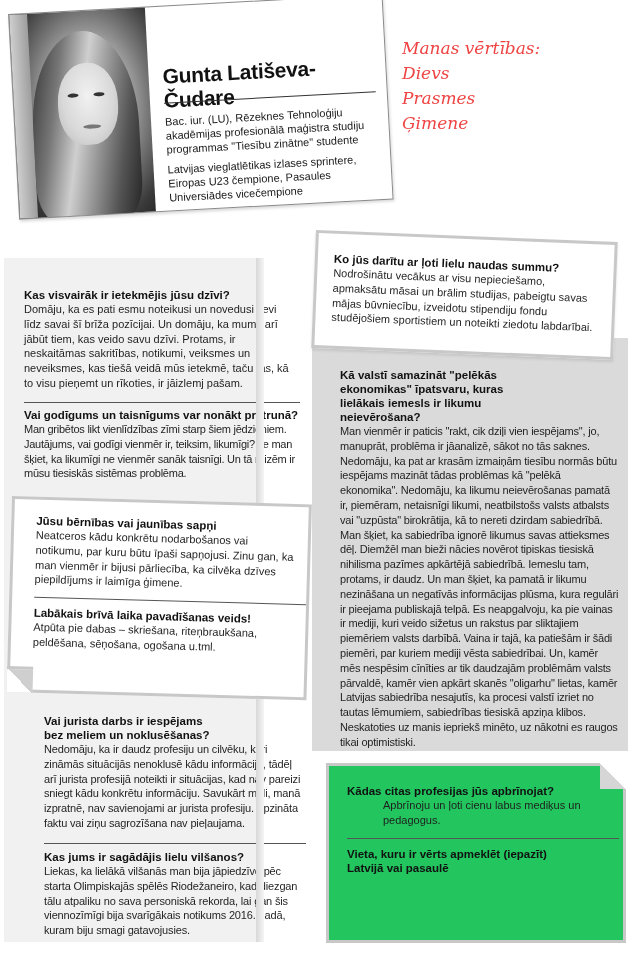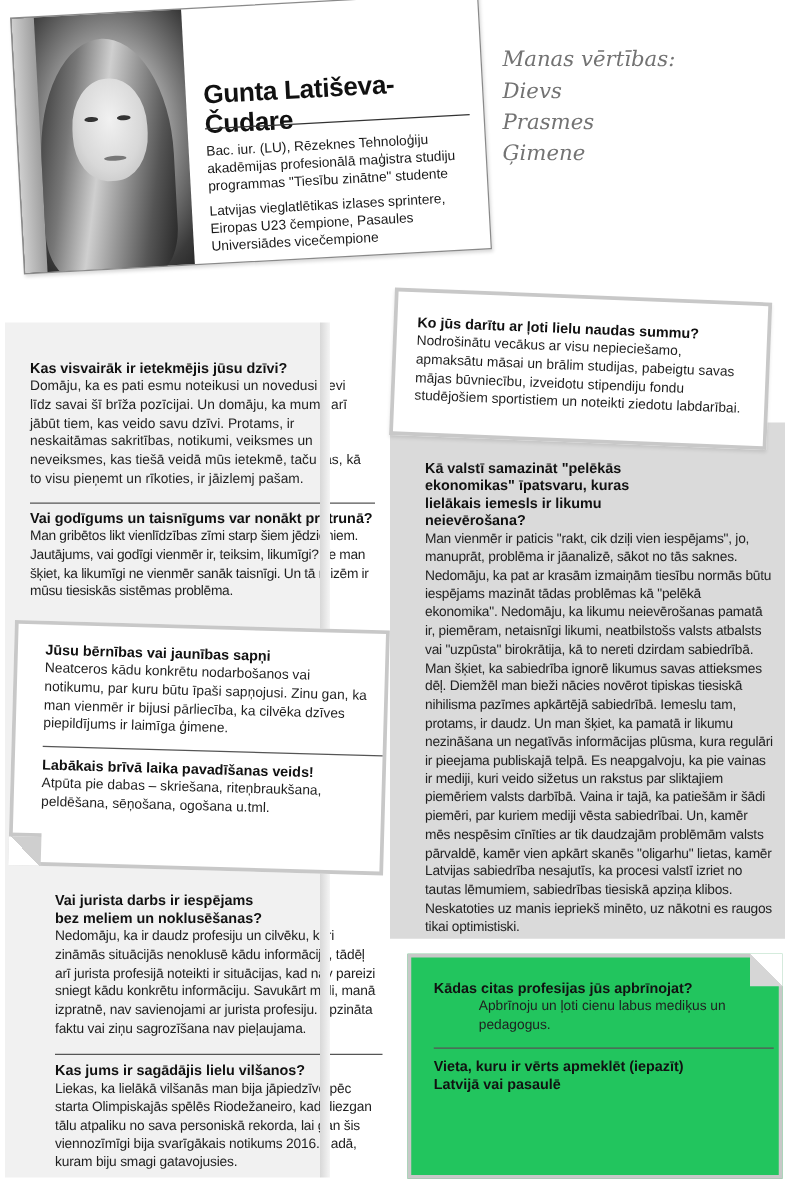--- a/index.html
+++ b/index.html
@@ -39,21 +39,21 @@
   #profile-name {
     position: absolute; left: 150px; top: 58px; font-size: 21px; font-weight: bold; color: #111; letter-spacing: -0.3px;
   }
   #profile-rule { position: absolute; left: 150px; top: 96px; width: 212px; border-top: 1.5px solid #333; }
   #profile-edu { position: absolute; left: 150px; top: 108px; width: 215px; font-size: 11px; line-height: 14px; color: #1a1a1a; }
   #profile-sport { position: absolute; left: 150px; top: 156px; width: 215px; font-size: 11px; line-height: 14px; color: #1a1a1a; }
 
   
   #values {
     position: absolute; left: 402px; top: 36px; font-family: "DejaVu Serif", serif; font-style: italic;
-    font-size: 17px; line-height: 25px; color: #737373;
+    font-size: 17px; line-height: 25px; color: #ef4444;
   }
 
   
   #left-panel {
     position: absolute; left: 4px; top: 258px; width: 252px; height: 684px;
     background: #f1f1f1;
   }
   #left-panel::after {
     content: ""; position: absolute; right: -8px; top: 0; width: 8px; height: 100%;
     background: linear-gradient(90deg, #d8d8d8, #f5f5f5);

